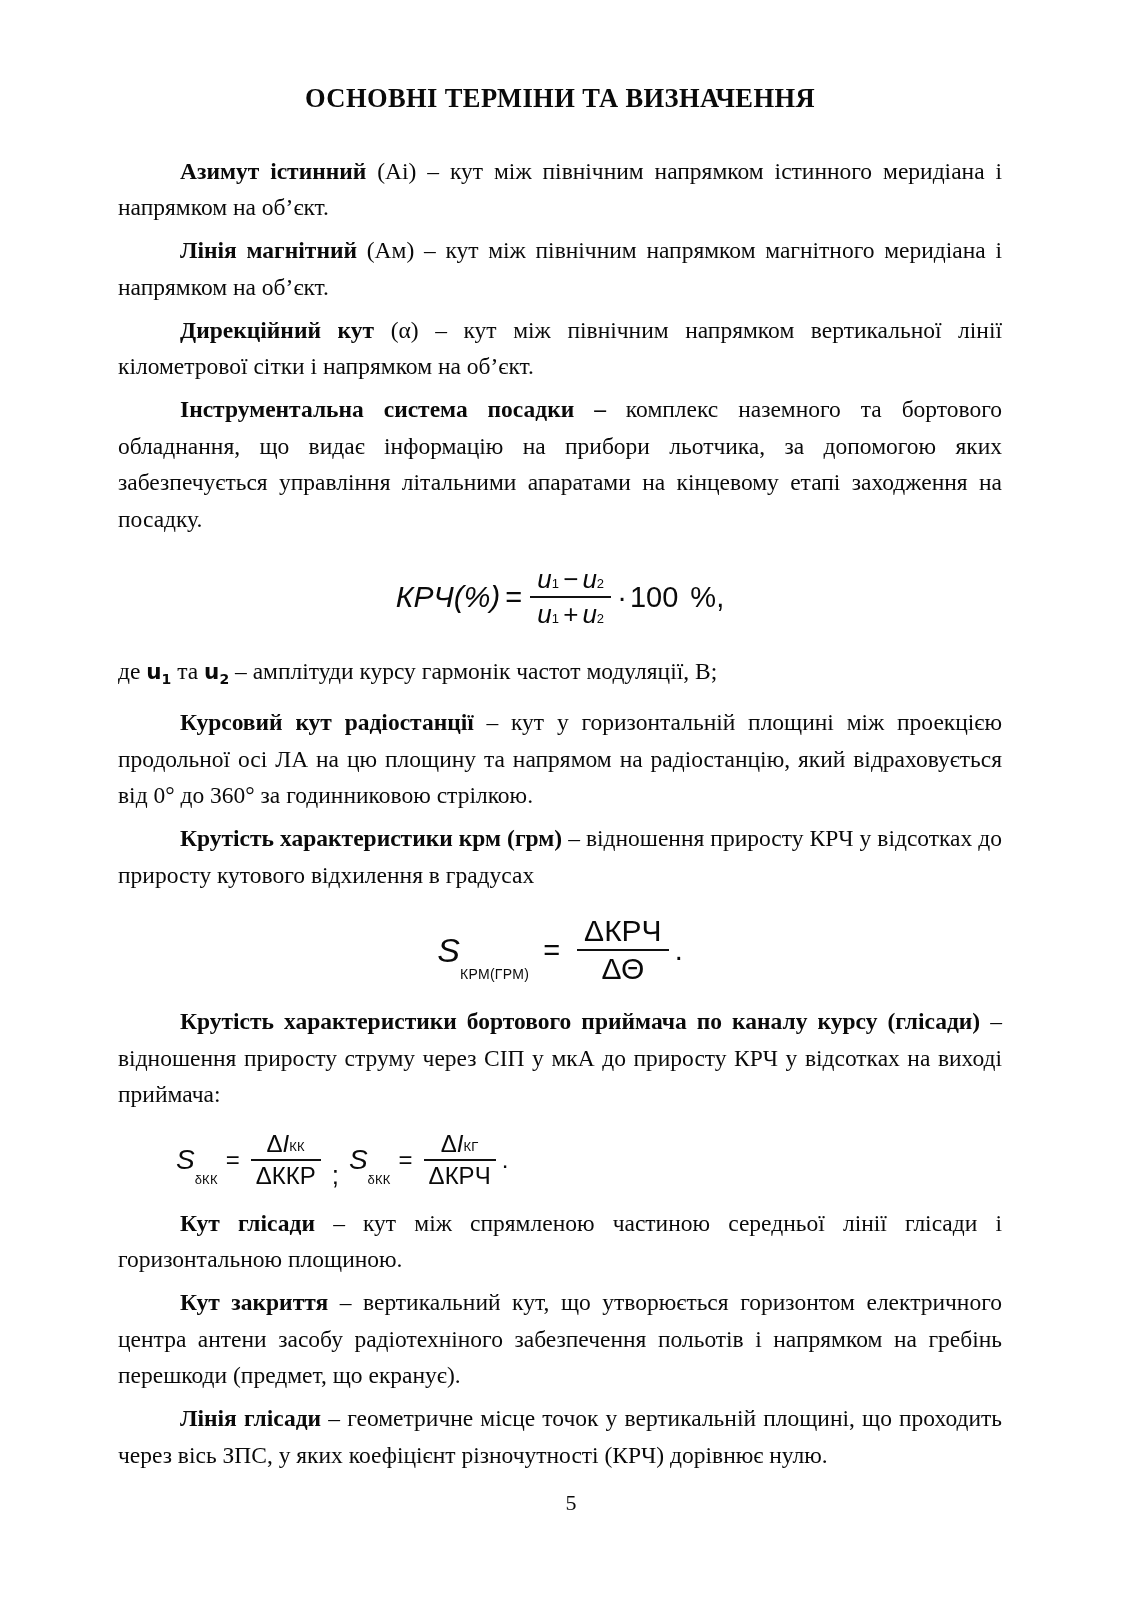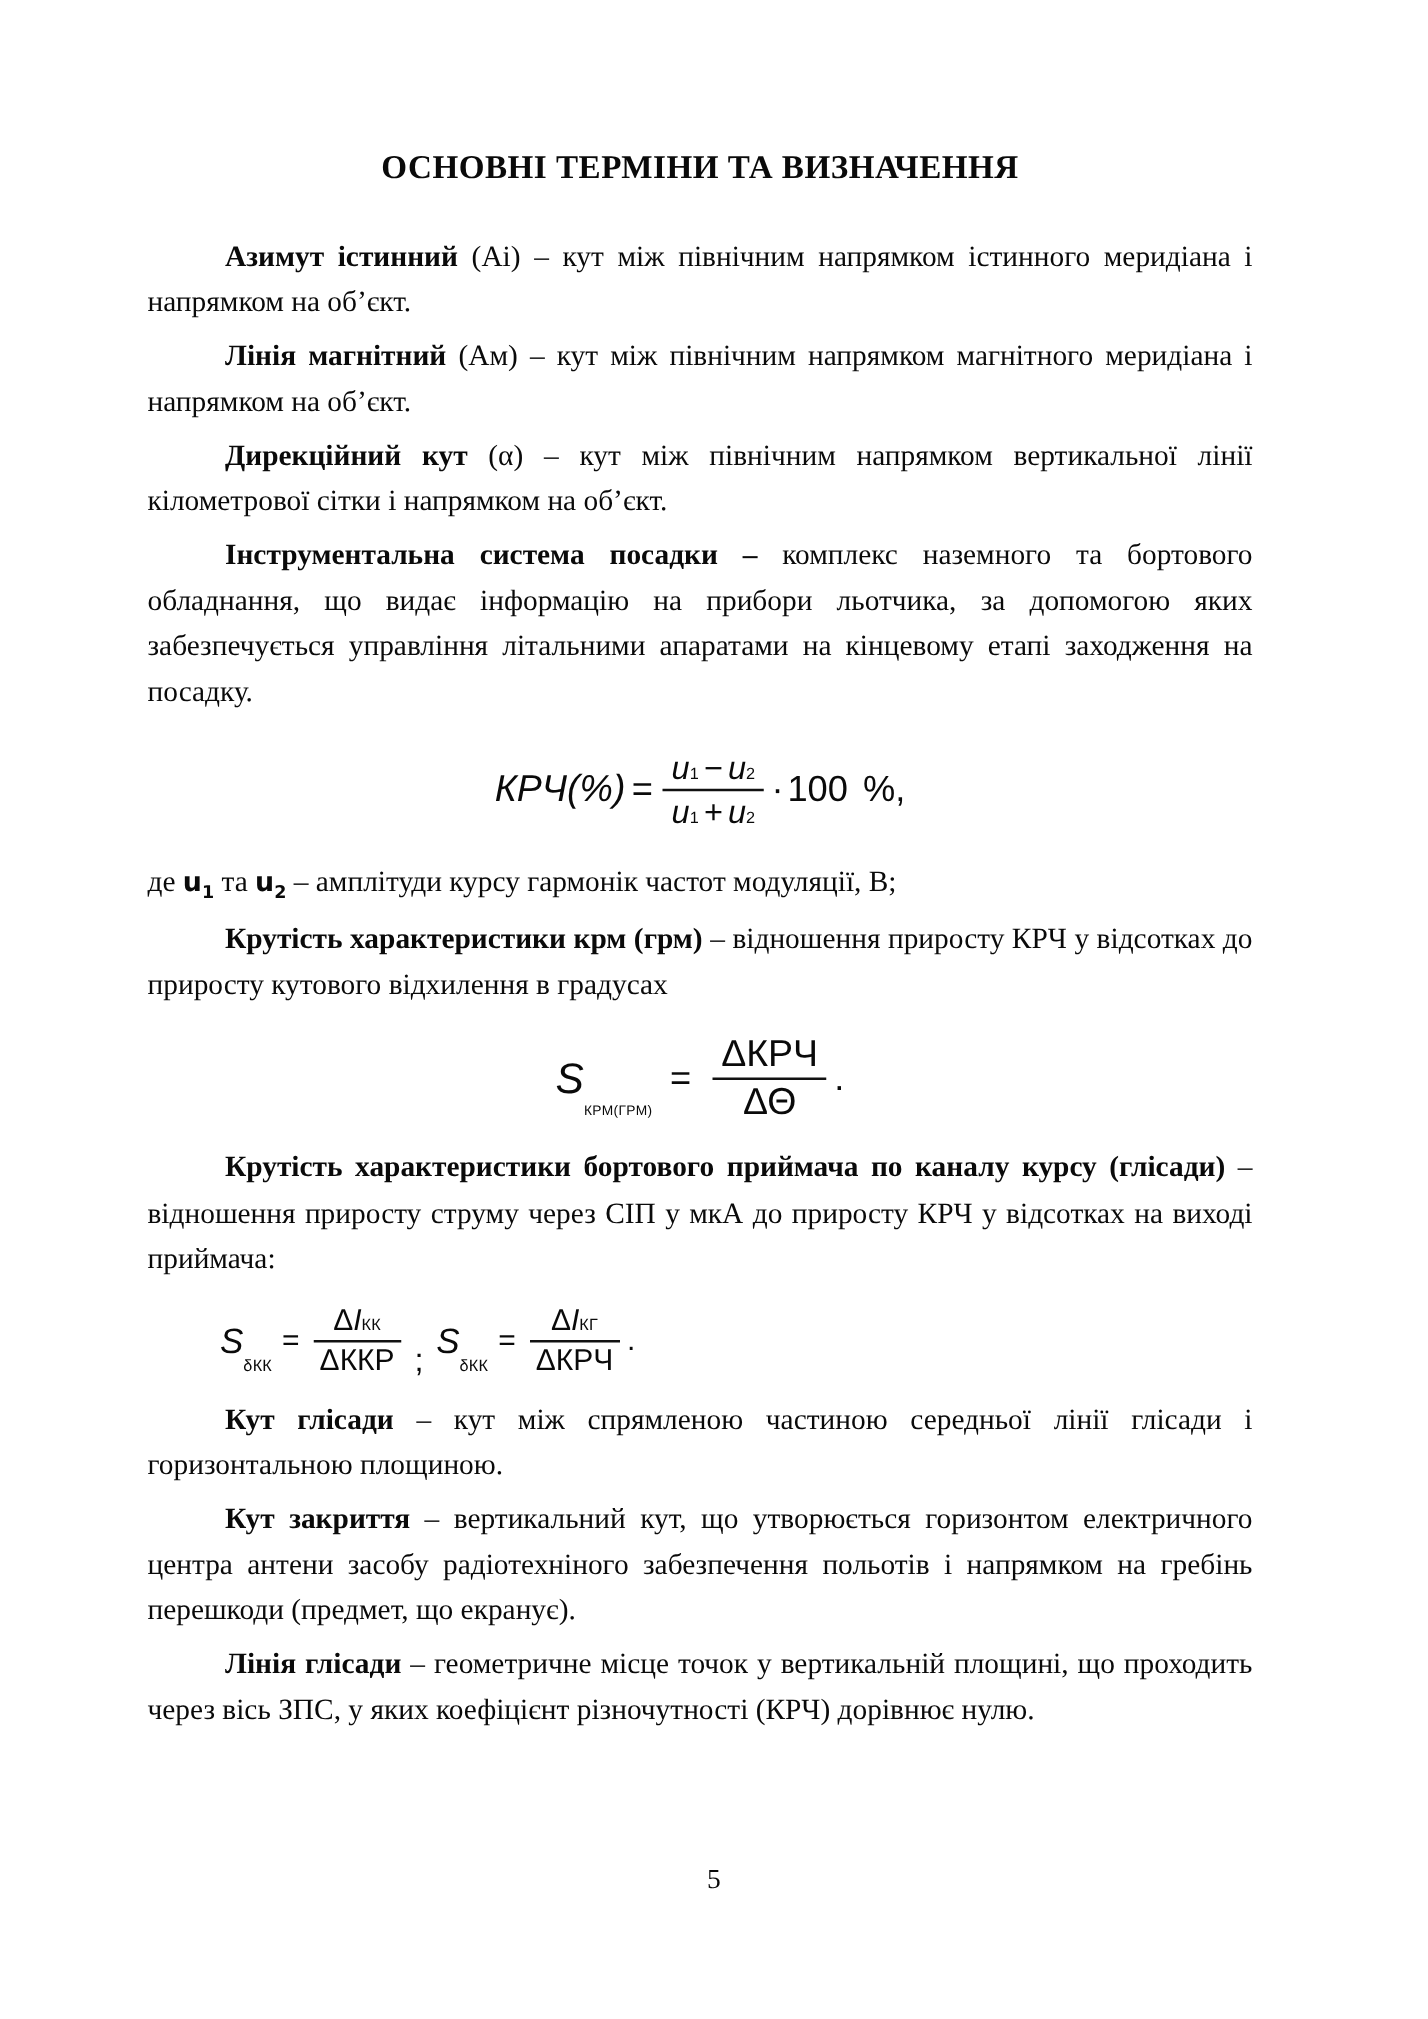--- a/index.html
+++ b/index.html
@@ -23,21 +23,21 @@
     left: 118px;
     top: 0;
     width: 884px;
   }
   .doc-title {
     text-align: center;
     font-weight: bold;
     font-size: 26.5px;
     letter-spacing: 0.4px;
     margin: 0;
-    padding-top: 118px;
+    padding-top: 83px;
     line-height: 1.2;
   }
   .para {
     text-align: justify;
     text-justify: inter-word;
     font-size: 23.5px;
     line-height: 36.5px;
     margin: 0;
     text-indent: 62px;
     hyphens: none;
@@ -98,21 +98,21 @@
   }
   .f-it {
     font-style: italic;
     font-size: 30px;
   }
   .f-op {
     font-size: 29px;
     padding: 0 5px;
   }
   .f-sub {
-    font-size: 11px;
+    font-size: 14px;
     align-self: flex-end;
     padding-bottom: 5px;
     letter-spacing: 0.3px;
   }
   .f-sub-sm {
     font-size: 13px;
     align-self: flex-end;
     padding-bottom: 4px;
     letter-spacing: 0.2px;
   }
@@ -209,20 +209,23 @@
         <span class="f-tail">·</span>
         <span class="f-tail">100</span>
         <span class="f-tail" style="padding-left:12px">%,</span>
       </span>
     </div>
 
     <p class="note-line">
       <span>де </span><span class="var-u"><span>u</span><sub>1</sub></span><span> та </span><span class="var-u"><span>u</span><sub>2</sub></span><span> – амплітуди курсу гармонік частот модуляції, В;</span>
     </p>
 
+    <p class="para" style="margin-top:6px">
+      <span class="term">Курсовий кут радіостанції</span><span>  – кут у горизонтальній площині між проекцією продольної осі ЛА на цю площину та напрямом на радіостанцію, який відраховується від 0° до 360° за годинниковою стрілкою.</span>
+    </p>
 
     <p class="para">
       <span class="term">Крутість характеристики крм (грм)</span><span> – відношення приросту КРЧ у відсотках до приросту кутового відхилення в градусах</span>
     </p>
 
     <div class="formula-block formula-skrm">
       <span class="f-row">
         <span class="f-it" style="font-size:34px">S</span>
           <sub class="f-sub">КРМ(ГРМ)</sub>
         <span class="f-op" style="padding:0 14px">=</span>

